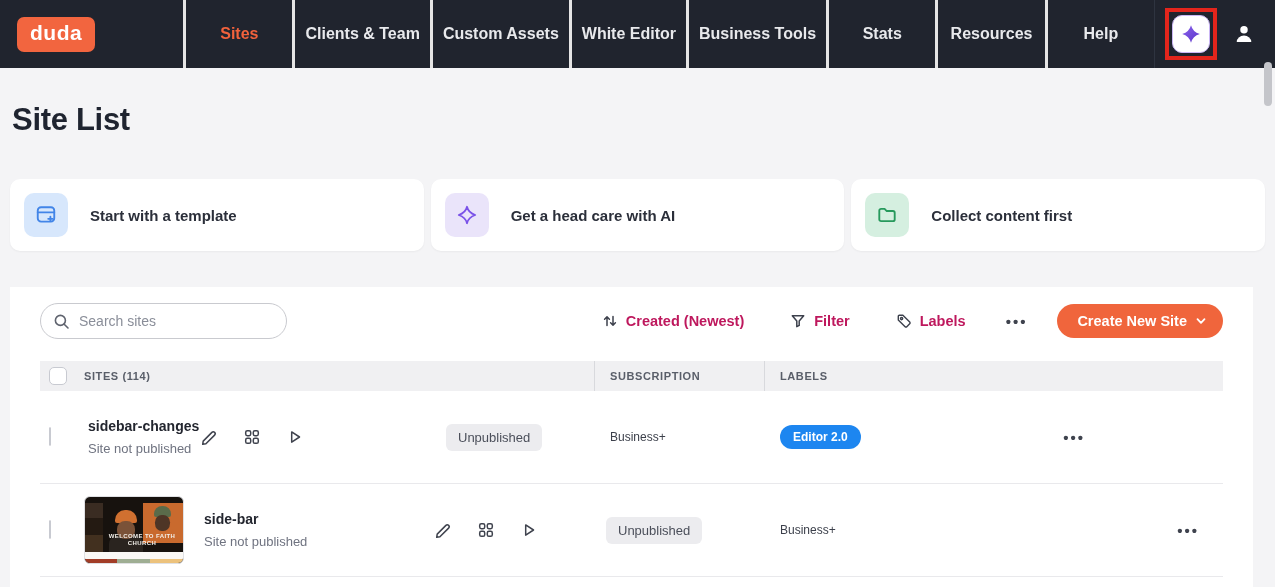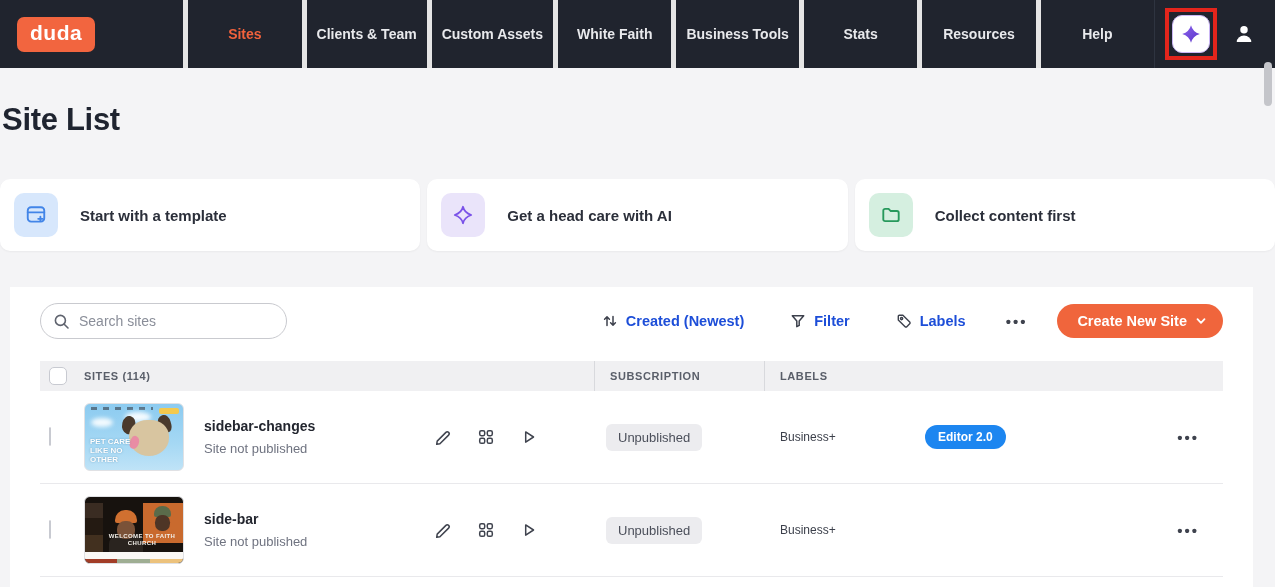--- a/index.html
+++ b/index.html
@@ -6,31 +6,31 @@
   html,body { width:1275px; height:587px; overflow:hidden; }
   body { font-family:"Liberation Sans", sans-serif; background:#f4f4f6; }
   .screen { position:relative; width:1275px; height:587px; background:#f4f4f6; overflow:hidden; }
 
   
   .topnav { height:68px; background:#20242e; display:flex; align-items:stretch; }
   .logo { align-self:center; margin-left:17px; background:#f2653f; color:#fff; font-weight:700;
           font-size:21px; letter-spacing:.5px; padding:4px 13px 7px; border-radius:7px; }
   .navitems { display:flex; margin-left:88px; flex:1; }
   .navitem { flex:1; display:flex; align-items:center; justify-content:center; color:#e8e9ec;
-             font-size:14px; font-weight:600; border-left:5px solid #e5e5e5; cursor:pointer; white-space:nowrap; padding:0 10px;}
+             font-size:16px; font-weight:600; border-left:3px solid #e5e5e5; cursor:pointer; white-space:nowrap; padding:0 10px;}
   .navitem:last-child { border-right:1px solid #2e3440;text-align:center; }
   .navitem.active { color:#f2623c; }
   .ai-wrap { align-self:center; margin:0 12px 0 10px; border:4px solid #e3251c; padding:3px; }
   .ai-btn { width:38px; height:38px; border-radius:10px; background:#fff; display:flex; align-items:center;
             justify-content:center; border:1px solid #cbb7f5; cursor:pointer; }
   .user-btn { align-self:center; margin-right:16px; width:30px; height:30px; display:flex;
               align-items:center; justify-content:center; cursor:pointer; }
 
   
-  .page { padding:0 0; }
+  .page { padding:0 10px; }
   h1.title { margin:34px 0 0 2px; font-size:31px; font-weight:800; color:#1f2430; letter-spacing:-.3px; }
 
   
   .cards { display:flex; gap:7px; margin-top:41px; }
   .card { flex:1; height:72px; background:#fff; border-radius:10px; box-shadow:0 1px 2px rgba(30,35,48,.05);
           display:flex; align-items:center; padding:0 18px 0 14px; cursor:pointer; }
   .tile { width:44px; height:44px; border-radius:10px; display:flex; align-items:center; justify-content:center; flex:none; }
   .tile.blue   { background:#d7e7fc; color:#4285e8; }
   .tile.purple { background:#eae4fa; color:#7a52e8; }
   .tile.green  { background:#d5efe0; color:#27995c; }
@@ -42,21 +42,21 @@
   
   .panel { position:absolute; left:10px; right:22px; top:287px; bottom:0; background:#fff; padding:16px 30px 0; }
 
   .toolbar { display:flex; align-items:center; }
   .search { display:flex; align-items:center; width:247px; height:36px; border:1px solid #c9cacf;
             border-radius:18px; padding:0 12px; background:#fff; color:#6b6f7a; }
   .search input { border:0; outline:0; flex:1; margin-left:9px; font-size:14px; color:#3c404c;
                   font-family:"Liberation Sans", sans-serif; background:transparent; }
   .search input::placeholder { color:#8a8e99; }
   .tb-right { margin-left:auto; display:flex; align-items:center; }
-  .tb-item { display:flex; align-items:center; gap:8px; font-size:14.5px; font-weight:600; color:#1d4ed8; cursor:pointer; }
+  .tb-item { display:flex; align-items:center; gap:8px; font-size:14.5px; font-weight:600; color:#be185d; cursor:pointer; }
   .tb-item + .tb-item { margin-left:46px; }
   .tb-dots { margin-left:40px; color:#3f434e; font-size:15px; letter-spacing:2px; cursor:pointer; font-weight:700; }
   .create-btn { margin-left:30px; height:34px; background:#f0653c; color:#fff; border:0; border-radius:17px;
                 font-size:14.5px; font-weight:700; padding:0 16px 0 20px; display:flex; align-items:center;
                 gap:8px; cursor:pointer; font-family:"Liberation Sans", sans-serif; }
 
   
   .grid { display:grid; grid-template-columns:44px 116px minmax(0,1fr) 160px 170px 145px 200px 114px; align-items:center; }
   .thead { background:#f0f0f2; height:30px; margin-top:22px; font-size:11px; font-weight:700;
            letter-spacing:.6px; color:#595e69; }
@@ -125,21 +125,21 @@
 <body>
 
 <div class="screen">
 
   <header class="topnav">
     <div class="logo">duda</div>
     <nav class="navitems">
       <div class="navitem active">Sites</div>
       <div class="navitem">Clients &amp; Team</div>
       <div class="navitem">Custom Assets</div>
-      <div class="navitem">White Faith</div>
+      <div class="navitem">White Editor</div>
       <div class="navitem">Business Tools</div>
       <div class="navitem">Stats</div>
       <div class="navitem">Resources</div>
       <div class="navitem">Help</div>
     </nav>
     <div class="ai-wrap">
       <div class="ai-btn">
         <span>
           <svg width="22" height="22" viewBox="0 0 20 20">
             <defs>
@@ -252,33 +252,20 @@
           <span class="checkbox"></span>
         </div>
       <div class="hcell sites-h">SITES (114)</div>
       <div class="hcell bord">SUBSCRIPTION</div>
       <div class="hcell bord">LABELS</div>
       <div class="hcell"></div>
     </div>
 
     <div class="grid row rowdiv">
       <div><span class="checkbox"></span></div>
-      <div>
-        <div class="thumb thumbA">
-          <div class="t-nav"></div>
-          <div class="t-btn"></div>
-          <div class="cloud" style="left:6px; top:14px; width:22px; height:9px;"></div>
-          <div class="cloud" style="left:40px; top:8px; width:26px; height:10px;"></div>
-          <div class="dog-ear1"></div>
-          <div class="dog-ear2"></div>
-          <div class="dog-head"></div>
-          <div class="dog-tongue"></div>
-          <div class="t-text">Pet care like no other</div>
-        </div>
-      </div>
       <div class="namecell">
         <div class="site-name">sidebar-changes</div>
         <div class="site-sub">Site not published</div>
       </div>
       <div class="rowicons">
         <span class="ric">
           <svg width="18" height="18" viewBox="0 0 18 18" fill="none" stroke="#3f434e" stroke-width="1.5" stroke-linecap="round" stroke-linejoin="round">
             <path d="M3.2 13.1 L11.9 4.4 a1.9 1.9 0 0 1 2.7 2.7 L5.9 15.8 L2.7 16.3 Z"></path>
           </svg>
         </span>

